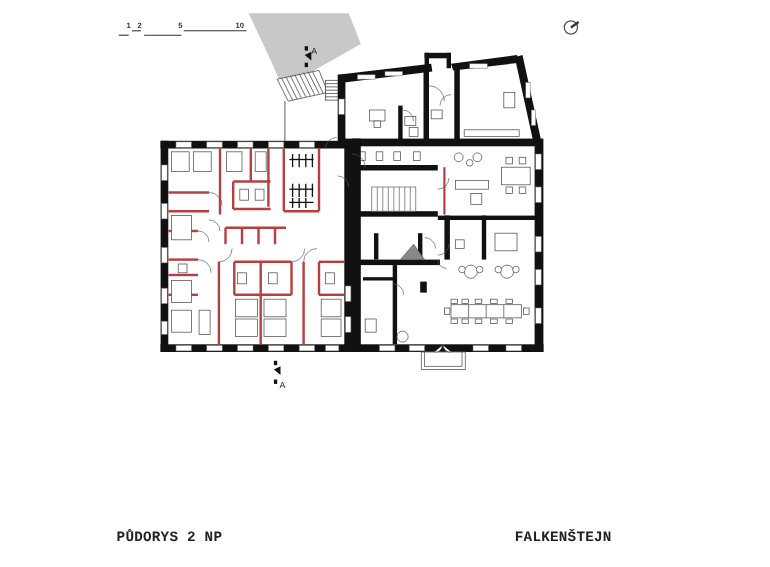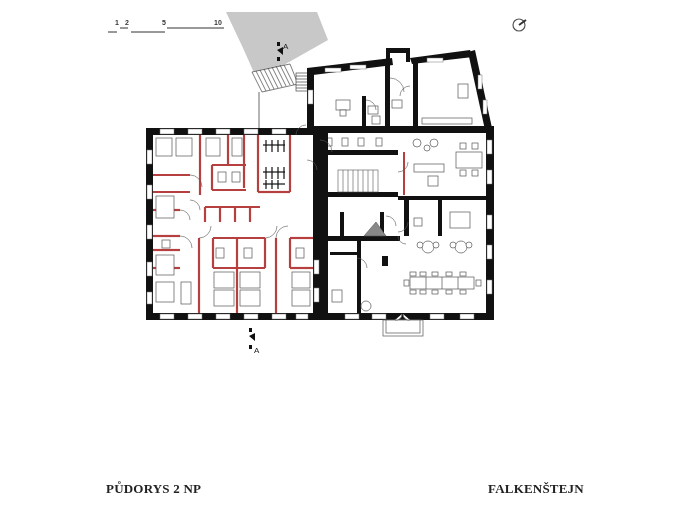--- a/index.html
+++ b/index.html
@@ -1,18 +1,18 @@
 <!DOCTYPE html>
 <html><head>
 <meta charset="utf-8">
 <style>
   html, body { margin: 0; padding: 0; background: #ffffff; }
   body { width: 700px; height: 515px; position: relative; overflow: hidden; font-family: "Liberation Sans", sans-serif; }
   #plan { position: absolute; left: 0; top: 0; }
-  .title { position: absolute; font-family: Liberation Serif, serif; font-weight: bold; font-size: 13px; color: #222; letter-spacing: 0.2px; }
+  .title { position: absolute; font-family: Liberation Mono, monospace; font-weight: bold; font-size: 13px; color: #222; letter-spacing: 0.2px; }
   .scale-label { font-family: "Liberation Sans", sans-serif; font-size: 7px; font-weight: bold; fill: #333; }
   .sec-label { font-family: "Liberation Sans", sans-serif; font-size: 8px; fill: #222; }
 </style>
 </head>
 <body>
 
 <svg id="plan" width="700" height="515" viewBox="0 0 700 515" xmlns="http://www.w3.org/2000/svg">
 
   <g>
     <line x1="108" y1="32" x2="117" y2="32" stroke="#333" stroke-width="1"></line>
@@ -313,13 +313,13 @@
     <path d="M410,320 A6,6 0 0 1 403,314"></path>
   </g>
 
   <g stroke="#555" stroke-width="0.6" fill="none">
     <path d="M296,135 A10,10 0 0 1 306,125"></path>
     <path d="M307,160 A10,10 0 0 1 317,170"></path>
   </g>
 </svg>
 
 <div class="title" style="left:106px; top:481px;">PŮDORYS 2 NP</div>
-<div class="title" style="left:488px; top:481px;">FALKENŠTEJN</div>
+<div class="title" style="left:468px; top:481px;">FALKENŠTEJN</div>
 
 </body></html>

